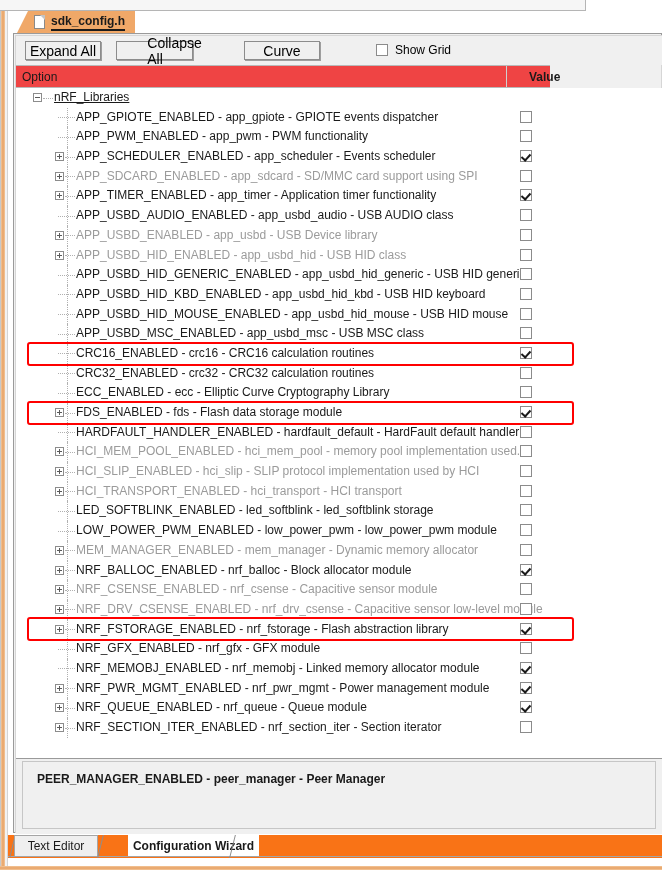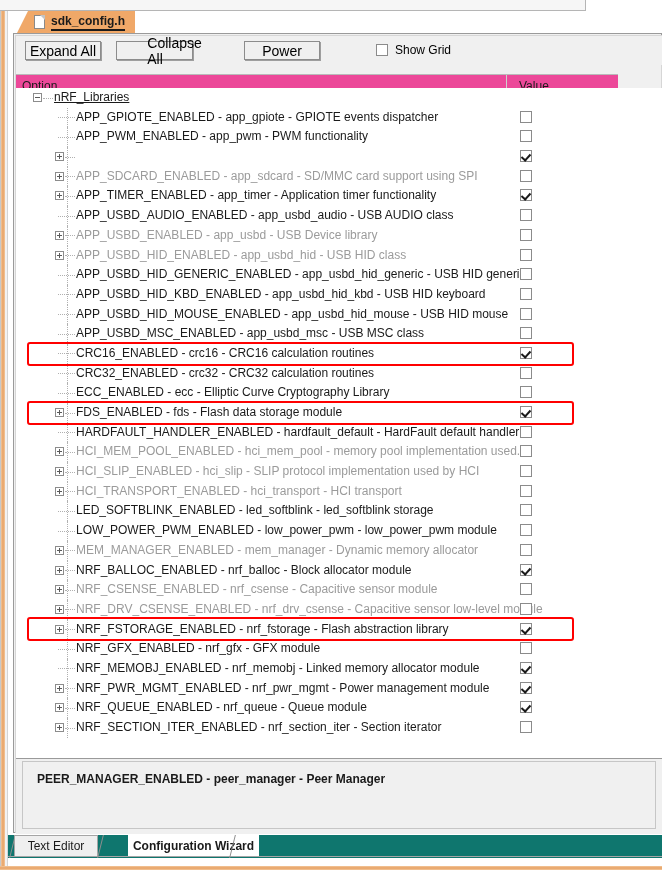--- a/index.html
+++ b/index.html
@@ -161,36 +161,36 @@
     transform: rotate(42deg);
   }
   #show-grid-label {
     margin-left: 7px;
     font-size: 12px;
     white-space: nowrap;
   }
 
   
   #grid-header {
-    position: absolute; left: 0px; top: 38px;
-    width: 602px; height: 23px;
-    background: #ec4899;
+    position: absolute; left: 0px; top: 29px;
+    width: 534px; height: 23px;
+    background: #ef4444;
     border-top: 1px solid #b9b9b9;
     border-bottom: 1px solid #b9b9b9;
     box-sizing: border-box;
   }
   .grid-head-cell {
     position: absolute; top: 0px; height: 21px;
     display: flex; align-items: center;
     font-size: 12px; color: #1a1a1a;
     white-space: nowrap;
   }
   #head-option { left: 0px; width: 491px; padding-left: 6px; box-sizing: border-box;
                  border-right: 1px solid #cfcfcf; }
-  #head-value  { left: 492px; width: 154px; padding-left: 11px; box-sizing: border-box; }
+  #head-value  { left: 492px; width: 154px; padding-left: 21px; box-sizing: border-box; font-weight: bold; }
 
   
   #tree-body {
     position: absolute; left: 0px; top: 52px;
     width: 646px; height: 670px;
     background: #ffffff;
     overflow: hidden;
   }
   .tree-row {
     position: relative;
@@ -279,21 +279,21 @@
     position: absolute; left: 14px; top: 10px;
     font-size: 12px; font-weight: bold;
     color: #1a1a1a;
     white-space: nowrap;
   }
 
   
   #bottom-tabs {
     position: absolute; left: 8px; top: 824px;
     width: 654px; height: 23px;
-    background: #0f766e;
+    background: #f97316;
     text-align: right;
   }
   .bottom-tab {
     position: absolute; top: 0px;
     height: 21px;
     display: flex; align-items: center;
     font-size: 12px;
     color: #1a1a1a;
     white-space: nowrap;
     padding: 0 10px;
@@ -357,21 +357,21 @@
       <span id="doc-tab-label">sdk_config.h</span>
     </div>
   </div>
 
   <div id="wizard-pane">
    <div id="wizard-pane-inner">
 
     <div id="toolbar">
       <div class="tb-btn" id="btn-expand-all">Expand All</div>
       <div class="tb-btn" id="btn-collapse-all">Collapse All</div>
-      <div class="tb-btn" id="btn-help">Power</div>
+      <div class="tb-btn" id="btn-help">Curve</div>
       <div id="show-grid-wrap">
         <span class="win-check"></span>
         <span id="show-grid-label">Show Grid</span>
       </div>
     </div>
 
     <div id="grid-header">
       <div class="grid-head-cell" id="head-option">Option</div>
       <div class="grid-head-cell" id="head-value">Value</div>
     </div>
@@ -391,20 +391,21 @@
           <div class="tree-row child-row">
             <div class="row-indent-guide"></div>
             <div class="elbow leaf-elbow"></div>
             <div class="row-label">APP_PWM_ENABLED  - app_pwm - PWM functionality</div>
             <span class="win-check row-check"></span>
           </div>
           <div class="tree-row child-row">
             <div class="row-indent-guide"></div>
             <div class="elbow"></div>
             <div class="expander plus"></div>
+            <div class="row-label">APP_SCHEDULER_ENABLED - app_scheduler - Events scheduler</div>
             <span class="win-check row-check checked"></span>
           </div>
           <div class="tree-row child-row">
             <div class="row-indent-guide"></div>
             <div class="elbow"></div>
             <div class="expander plus"></div>
             <div class="row-label disabled">APP_SDCARD_ENABLED - app_sdcard - SD/MMC card support using SPI</div>
             <span class="win-check row-check"></span>
           </div>
           <div class="tree-row child-row">

